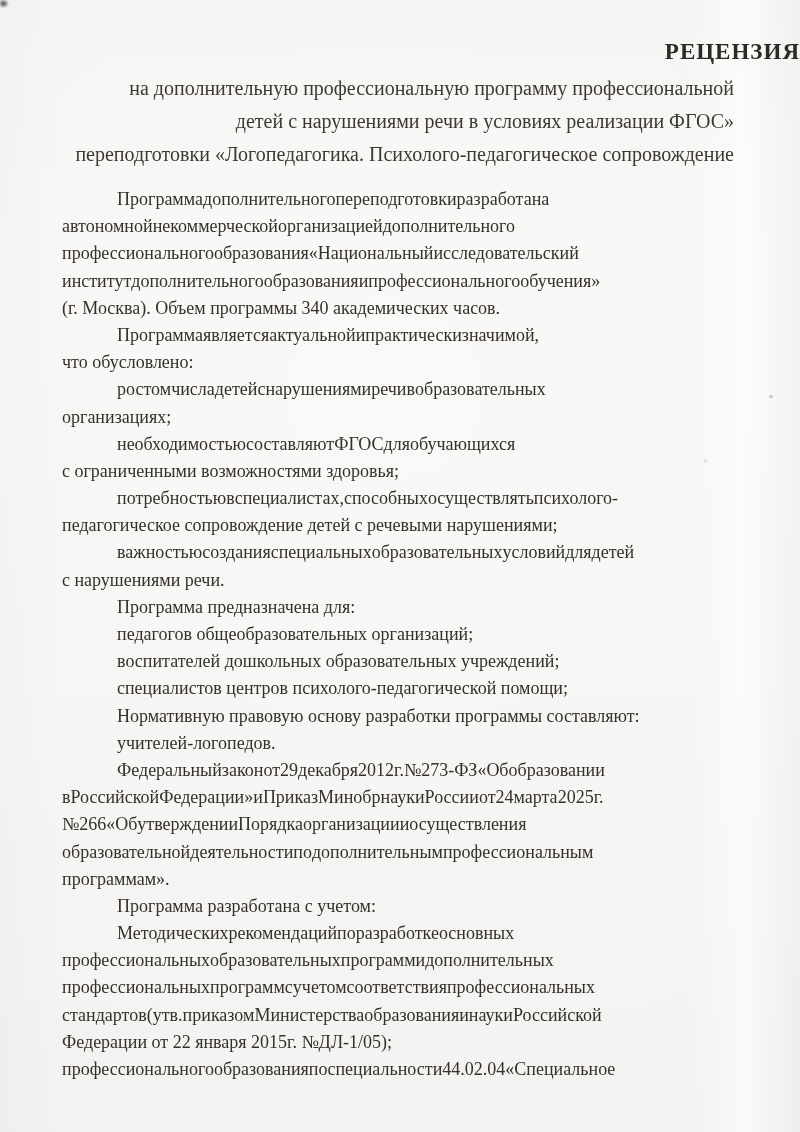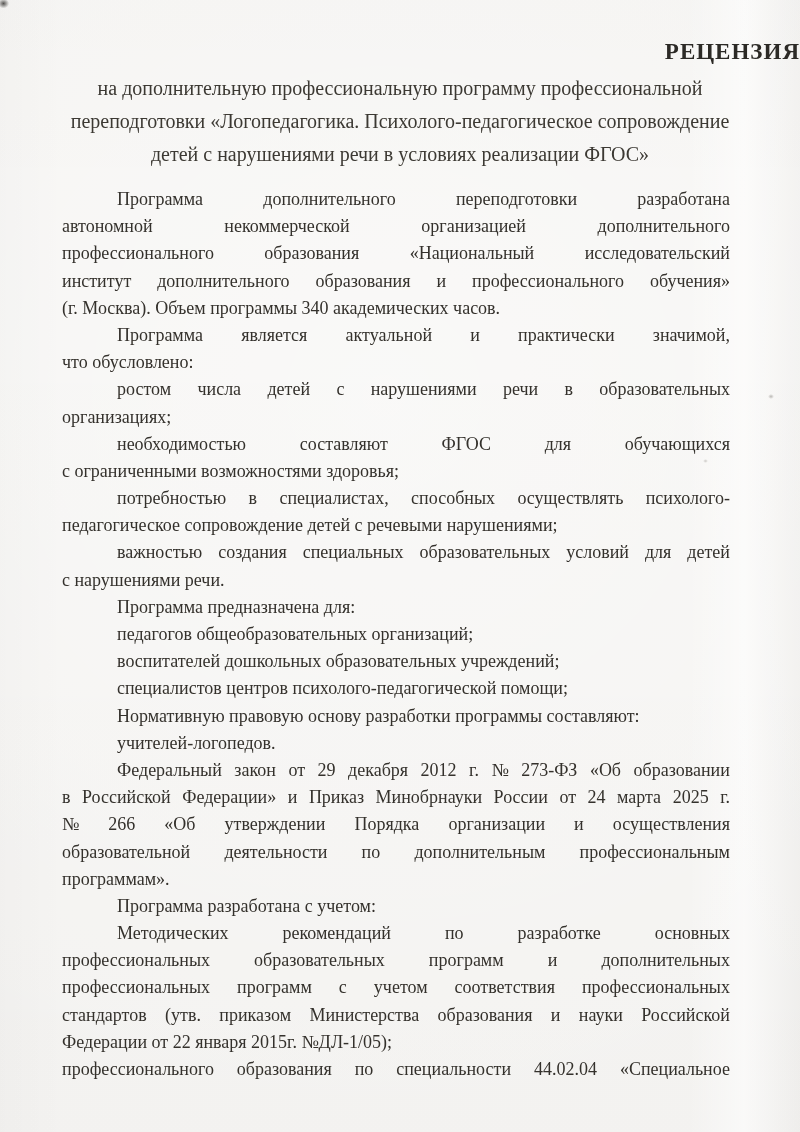--- a/index.html
+++ b/index.html
@@ -22,21 +22,21 @@
     text-align: right;
     font-size: 23px;
     line-height: 28px;
     font-weight: 700;
     letter-spacing: 1px;
     color: #2c2a26;
   }
   .subtitle {
     width: 668px;
     margin: 6px auto 0 auto;
-    text-align: center;
+    text-align: right;
     font-size: 20px;
     color: #3c3933;
   }
   .subtitle .line {
     height: 33px;
     line-height: 33px;
     white-space: nowrap;
   }
   .doc-body {
     width: 668px;
@@ -44,21 +44,21 @@
     font-size: 18px;
     color: #34312c;
   }
   .doc-body .line {
     height: 27.2px;
     line-height: 27.2px;
     white-space: nowrap;
   }
   .doc-body .line.just {
     display: flex;
-    justify-content: space-between;
+    justify-content: flex-start;
   }
   .line.indent { padding-left: 55px; }
   .smudge { position: absolute; border-radius: 50%; pointer-events: none; }
   .smudge-corner {
     left: -4px; top: -3px; width: 15px; height: 13px;
     background: radial-gradient(closest-side, rgba(35,33,30,0.75), rgba(35,33,30,0) 75%);
   }
   .speck-a {
     left: 768px; top: 394px; width: 6px; height: 5px;
     background: radial-gradient(closest-side, rgba(85,80,73,0.38), rgba(85,80,73,0));
@@ -74,22 +74,22 @@
 <div class="sheet">
   <div class="smudge smudge-corner"></div>
   <div class="smudge speck-a"></div>
   <div class="smudge speck-b"></div>
 
   <div class="content">
     <div class="doc-title">РЕЦЕНЗИЯ</div>
 
     <div class="subtitle">
         <div class="line">на дополнительную профессиональную программу профессиональной</div>
+        <div class="line">детей с нарушениями речи в условиях реализации ФГОС»</div>
         <div class="line">переподготовки «Логопедагогика. Психолого-педагогическое сопровождение</div>
-        <div class="line">детей с нарушениями речи в условиях реализации ФГОС»</div>
       </div>
 
     <div class="doc-body">
         <div class="line indent just">
           <span>Программа</span>
           <span>дополнительного</span>
           <span>переподготовки</span>
           <span>разработана</span>
         </div>
         <div class="line just">

